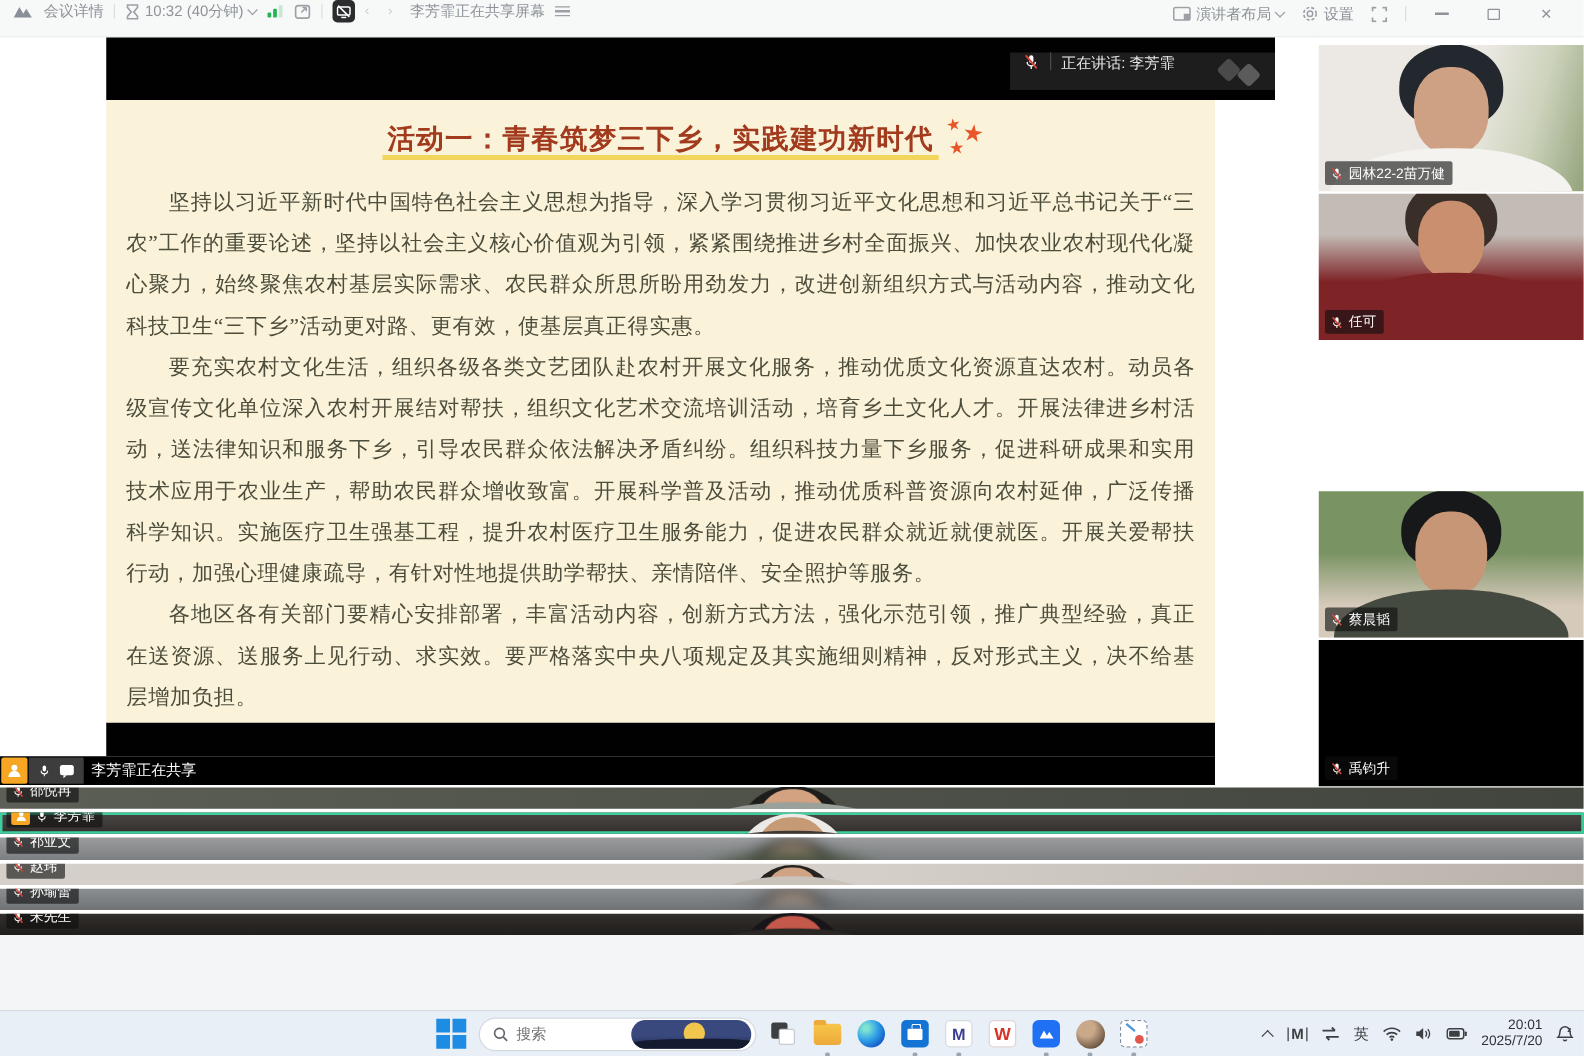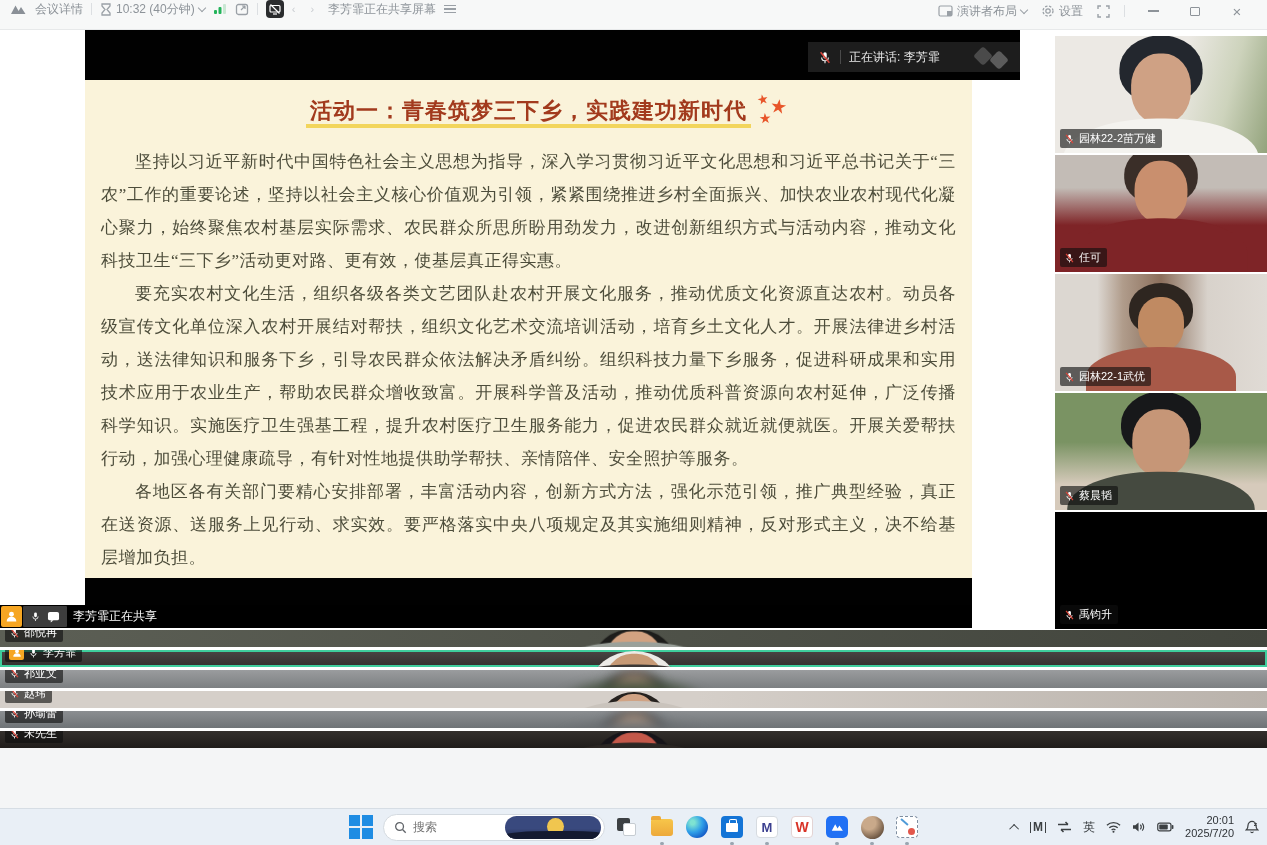--- a/index.html
+++ b/index.html
@@ -39,21 +39,21 @@
   .stars span { position:absolute; color:#e8562a; }
   .star-a { left:0; top:-4px; font-size:13px; transform:rotate(-12deg); }
   .star-b { left:13px; top:-1px; font-size:19px; transform:rotate(8deg); }
   .star-c { left:2px; top:14px; font-size:14px; transform:rotate(-4deg); }
 
   .doc-body { margin-top:16px; font-family:"Liberation Serif", serif; color:#4d4d3b; font-size:17px;
               line-height:33px; text-align:justify; letter-spacing:0.5px; }
   .doc-body p { text-indent:2em; }
 
   .speak-banner { position:absolute; left:808px; top:12px; width:212px; height:30px; background:#1d1d1d;
-                  display:flex; align-items:center; color:#e9e9e9; font-size:12px; gap:8px; padding-left:10px; }
+                  display:flex; align-items:flex-start; color:#e9e9e9; font-size:12px; gap:8px; padding-left:10px; }
   .banner-sep { width:1px; height:14px; background:#4a4a4a; }
   .banner-logos { position:absolute; right:6px; top:5px; width:42px; height:22px; opacity:.55; }
   .banner-logos i { position:absolute; width:14px; height:14px; background:#8f8f8f; border-radius:3px; transform:rotate(45deg); }
   .banner-logos i:first-child { left:4px; top:2px; background:#707070; }
   .banner-logos i:last-child { left:20px; top:6px; }
 
   .share-footer { position:absolute; left:0; top:575px; width:972px; height:23px; background:#000;
                   display:flex; align-items:center; color:#fff; font-size:12px; }
   .sf-person { width:21px; height:21px; background:#f6a623; border-radius:2px; display:flex; align-items:center; justify-content:center; margin:0 1px; }
   .sf-chip { height:21px; background:#3d3d3d; display:flex; align-items:center; gap:6px; padding:0 7px; border-radius:1px; }
@@ -321,37 +321,20 @@
 
           <svg class="mic-ico" width="11" height="12" viewBox="0 0 16 16">
             <rect x="6" y="2" width="4" height="7" rx="2" fill="#fff"></rect>
             <path d="M4.2 8a3.8 3.8 0 0 0 7.6 0" stroke="#fff" stroke-width="1.2" fill="none"></path>
             <line x1="8" y1="12" x2="8" y2="14.5" stroke="#fff" stroke-width="1.2"></line>
             <line class="mic-slash" x1="3" y1="2" x2="13" y2="14" stroke="#d9453a" stroke-width="1.8"></line>
           </svg>
           <span class="chip-name">任可</span>
         </div>
       </div>
-      <div class="tile s2" style="top: 244px;">
-        <div class="fig">
-          <div class="hair"></div>
-          <div class="face"></div>
-          <div class="body"></div>
-        </div>
-        <div class="name-chip">
-
-          <svg class="mic-ico" width="11" height="12" viewBox="0 0 16 16">
-            <rect x="6" y="2" width="4" height="7" rx="2" fill="#fff"></rect>
-            <path d="M4.2 8a3.8 3.8 0 0 0 7.6 0" stroke="#fff" stroke-width="1.2" fill="none"></path>
-            <line x1="8" y1="12" x2="8" y2="14.5" stroke="#fff" stroke-width="1.2"></line>
-            <line class="mic-slash" x1="3" y1="2" x2="13" y2="14" stroke="#d9453a" stroke-width="1.8"></line>
-          </svg>
-          <span class="chip-name">园林22-1武优</span>
-        </div>
-      </div>
       <div class="tile s3" style="top: 363px;">
         <div class="fig">
           <div class="hair"></div>
           <div class="face"></div>
           <div class="body"></div>
         </div>
         <div class="name-chip">
 
           <svg class="mic-ico" width="11" height="12" viewBox="0 0 16 16">
             <rect x="6" y="2" width="4" height="7" rx="2" fill="#fff"></rect>

